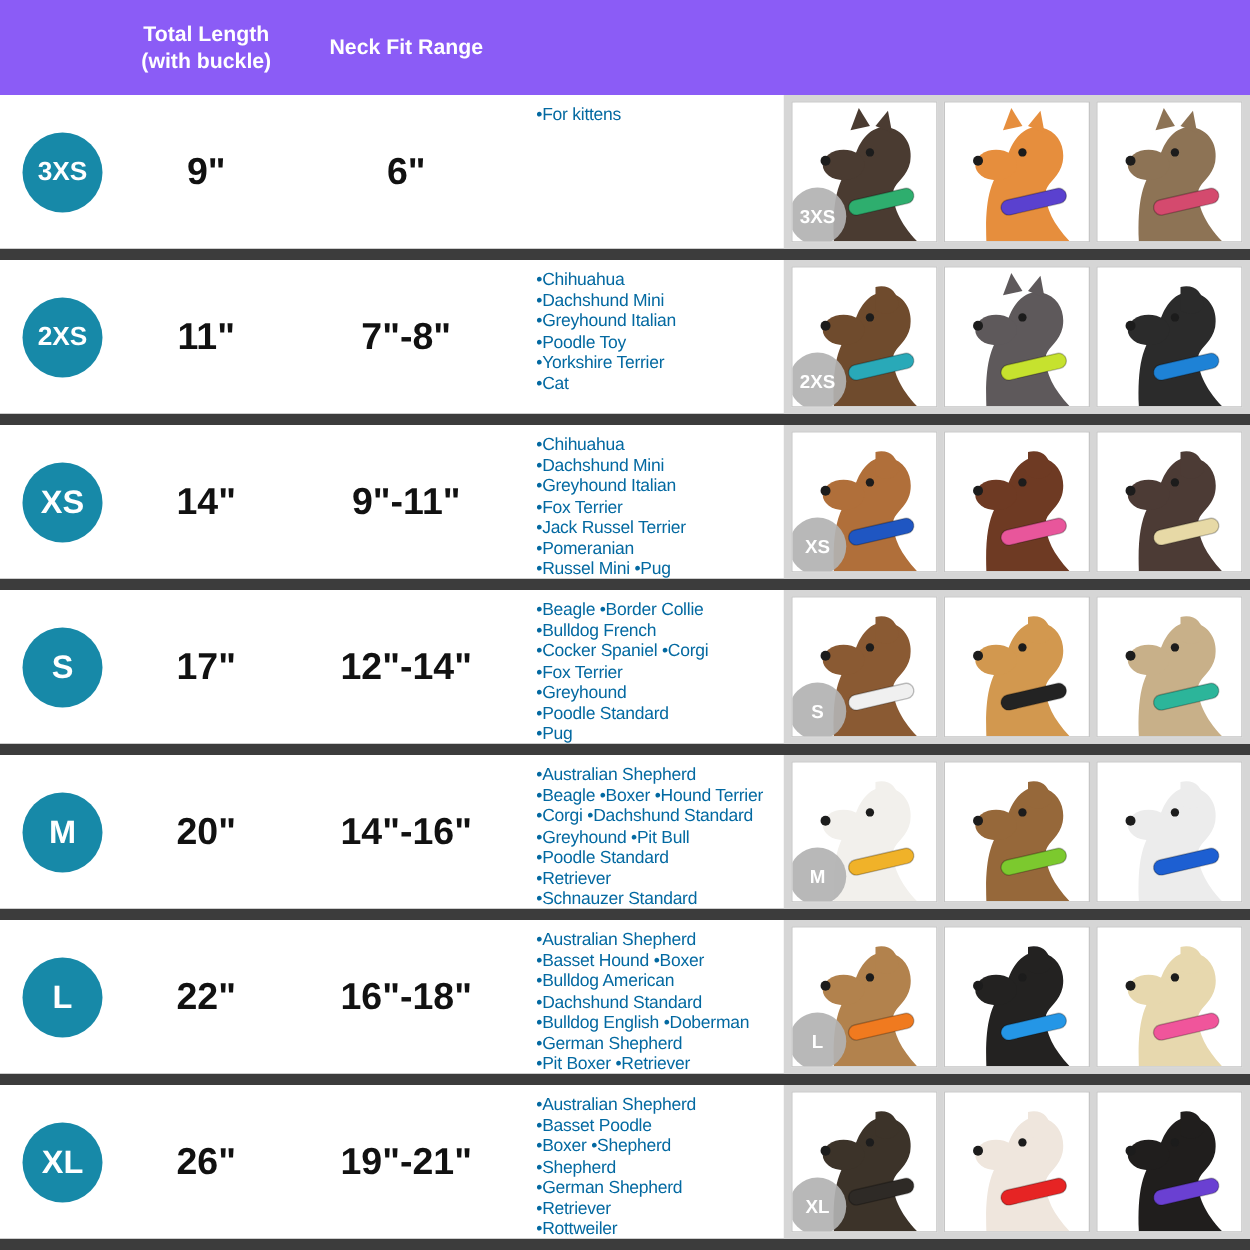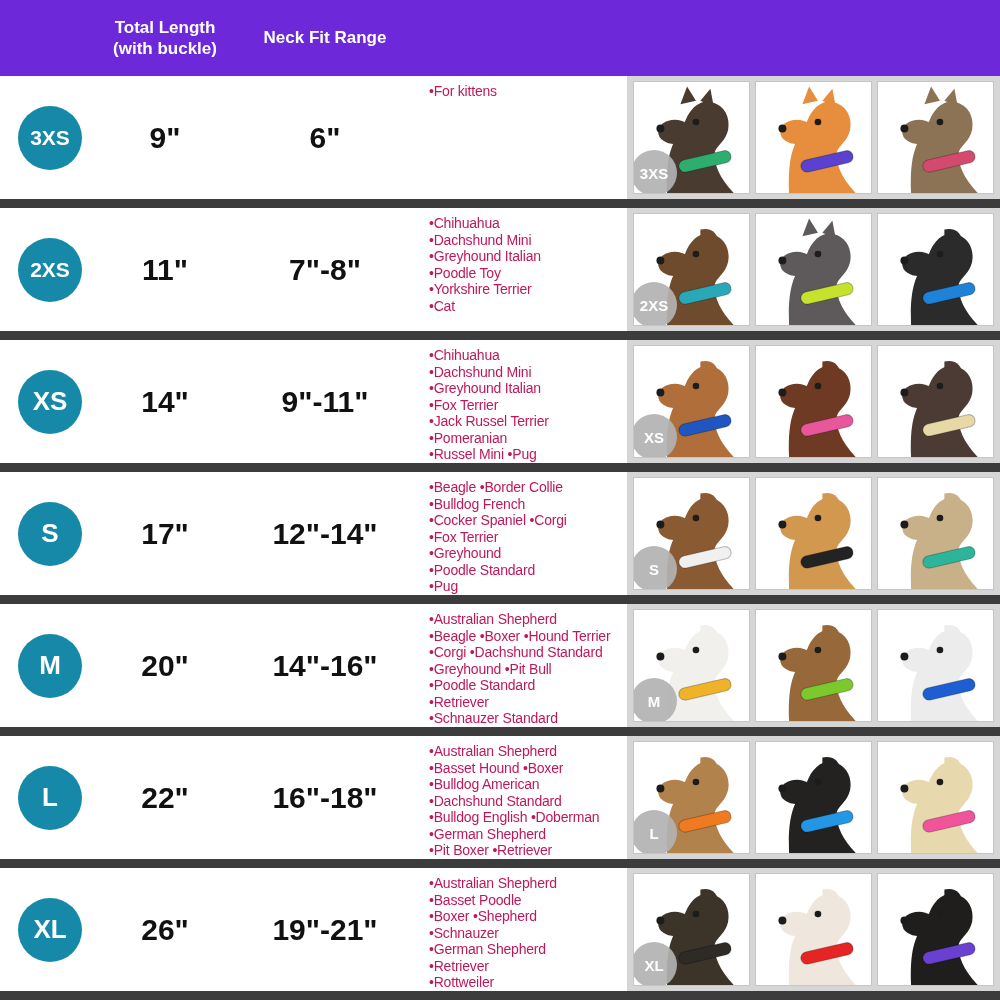--- a/index.html
+++ b/index.html
@@ -1,20 +1,20 @@
 <!DOCTYPE html>
 <html><head>
 <meta charset="utf-8">
 <style>
   * { margin:0; padding:0; box-sizing:border-box; }
   html,body { width:1000px; height:1000px; background:#fff; font-family:"Liberation Sans", sans-serif; }
   .sheet { width:1000px; height:1000px; display:flex; flex-direction:column; overflow:hidden; }
 
   
-  .hdr { height:76px; background:#6d28d9; color:#fff; display:flex; align-items:center; flex:0 0 auto; }
+  .hdr { height:76px; background:#8b5cf6; color:#fff; display:flex; align-items:center; flex:0 0 auto; }
   .hdr .spacer { width:100px; }
   .hdr .hcol { font-weight:bold; font-size:17px; line-height:1.25; text-align:center; }
   .hdr .hcol.len { width:130px; }
   .hdr .hcol.neck { width:190px; }
   .hdr .breeds-head { display:flex; align-items:center; gap:14px; padding-left:16px; }
   .hdr .dogicon { width:62px; height:46px; flex:0 0 auto; }
   .hdr .breeds-label { font-weight:bold; font-size:18px; }
 
   
   .row { height:123px; display:flex; background:#fff; flex:0 0 auto; }
@@ -22,21 +22,21 @@
   .col { display:flex; align-items:center; justify-content:center; }
   .badge-col { width:100px; }
   .size-badge { width:64px; height:64px; border-radius:50%; background:#1789a8; color:#fff;
     display:flex; align-items:center; justify-content:center; font-weight:bold; font-size:21px; }
   .size-badge.short { font-size:26px; }
   .len-col { width:130px; }
   .neck-col { width:190px; }
   .num { font-weight:bold; font-size:30px; color:#111; }
   .breeds-col { width:207px; flex-direction:column; align-items:flex-start; justify-content:flex-start;
     padding:7px 0 0 9px; }
-  .breed-line { font-size:14px; line-height:16.5px; color:#be185d; letter-spacing:-0.2px; white-space:nowrap; }
+  .breed-line { font-size:14px; line-height:16.5px; color:#0369a1; letter-spacing:-0.2px; white-space:nowrap; }
 
   
   .photos-col { width:373px; background:#d6d6d6; display:flex; gap:5px; padding:5px 6px; }
   .photo-card { flex:1 1 0; background:#fff; border:1px solid #c5c5c5; position:relative; overflow:hidden; }
   .photo-card svg { width:100%; height:100%; display:block; }
   .photo-badge { position:absolute; left:-3px; bottom:-3px; width:46px; height:46px; border-radius:50%;
     background:rgba(178,178,178,0.92); color:#fff; font-weight:bold; font-size:15px;
     display:flex; align-items:center; justify-content:center; }
 </style>
 </head>
@@ -416,21 +416,21 @@
   <section class="row">
     <div class="col badge-col">
       <div class="size-badge short">XL</div>
     </div>
     <div class="col len-col num">26"</div>
     <div class="col neck-col num">19"-21"</div>
     <div class="col breeds-col">
           <div class="breed-line">•Australian Shepherd</div>
           <div class="breed-line">•Basset Poodle</div>
           <div class="breed-line">•Boxer •Shepherd</div>
-          <div class="breed-line">•Schnauzer</div>
+          <div class="breed-line">•Shepherd</div>
           <div class="breed-line">•German Shepherd</div>
           <div class="breed-line">•Retriever</div>
           <div class="breed-line">•Rottweiler</div>
         </div>
     <div class="photos-col">
           <div class="photo-card">
             <svg viewBox="0 0 100 100" preserveAspectRatio="xMidYMax meet">
               <rect x="0" y="0" width="100" height="100" fill="#ffffff"></rect>
               <g fill="#3c3329">
                 <path d="M28 100 C27 72 30 56 42 43 C47 22 59 16 68 18 C80 21 85 32 83 43 C81 53 73 57 71 63 C70 74 75 86 88 100 Z"></path>

